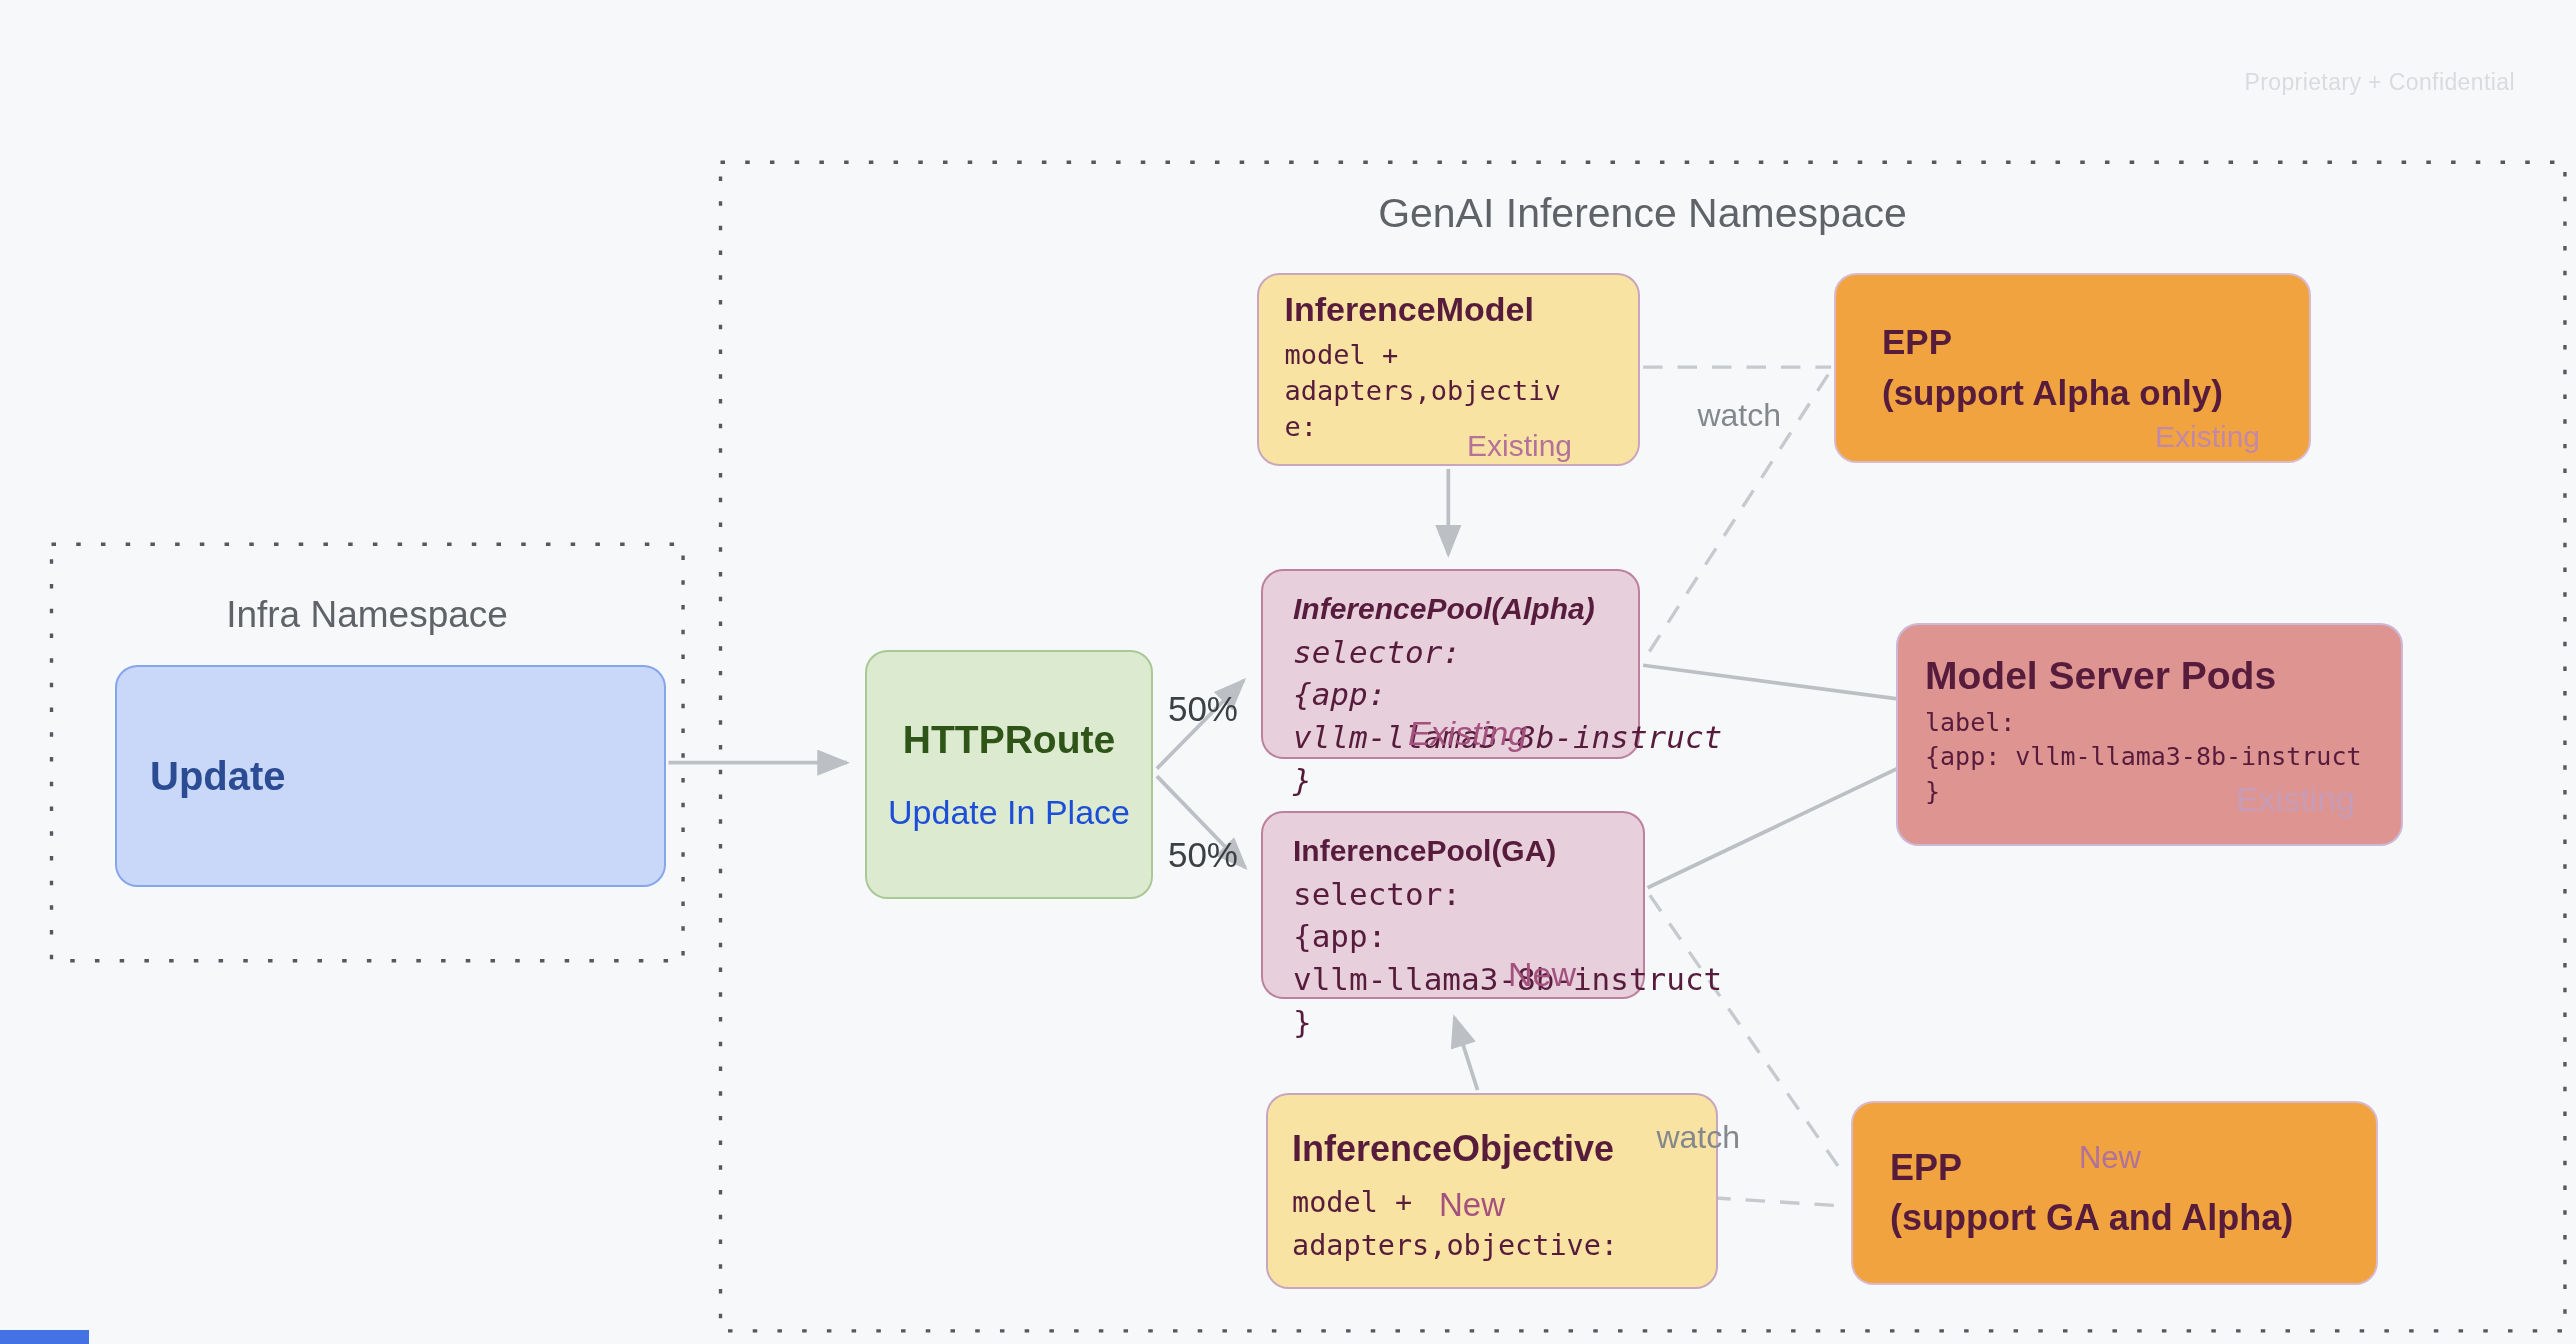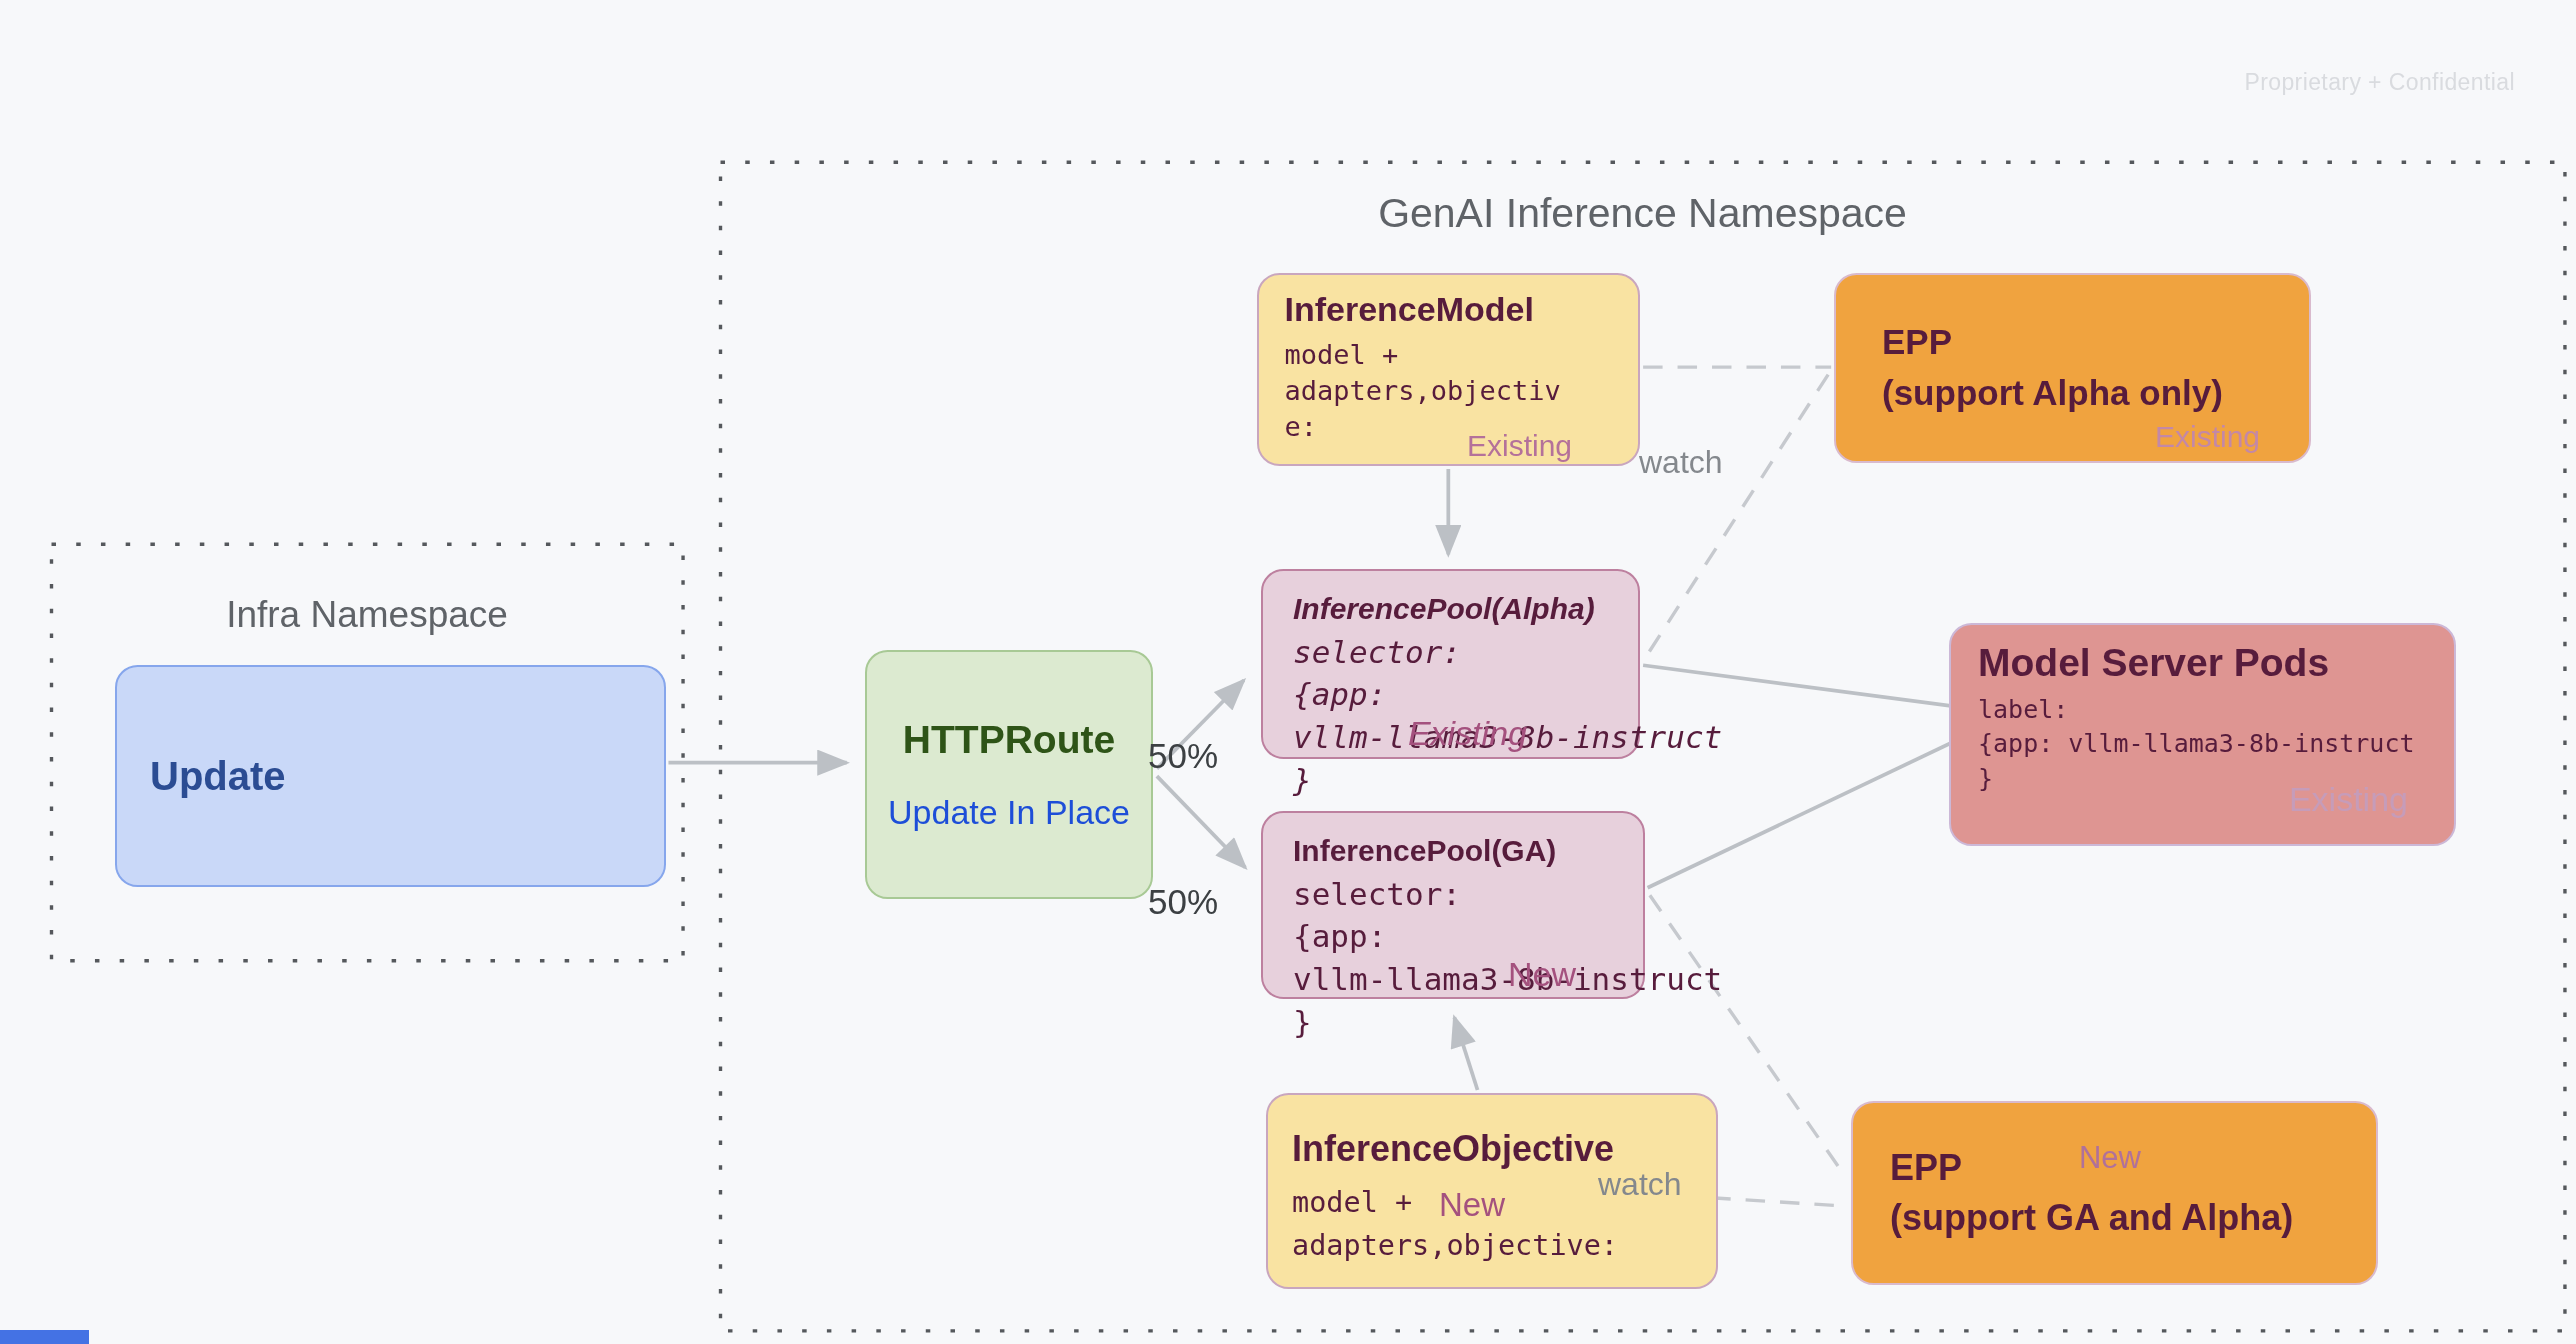--- a/index.html
+++ b/index.html
@@ -64,42 +64,42 @@
   .pool{
     background:#e7d0dc;border-color:#bd809f !important;padding:21px 30px;
   }
   #pool-alpha{left:1261px;top:569px;width:379px;height:190px;font-style:italic;}
   #pool-ga{left:1261px;top:811px;width:384px;height:188px;}
   .pool .title{font-size:30px;}
   .pool .code{font-size:31px;line-height:1.38;margin-top:4.5px;}
   #pool-alpha .status{right:111px;bottom:4.5px;font-size:34px;color:#a4517e;}
   #pool-ga .status{right:67px;bottom:3px;font-size:34px;color:#a4517e;}
   #model-server-pods{
-    left:1949px;top:623px;width:507px;height:223px;
-    background:#de9592;border-color:#ccb8d7;padding:16px 27px;
+    left:1896px;top:623px;width:507px;height:223px;
+    background:#de9592;border-color:#ccb8d7;padding:29px 27px;
   }
   #model-server-pods .title{font-size:39px;}
   #model-server-pods .code{font-size:25px;line-height:1.38;}
   #model-server-pods .status{right:46px;bottom:25.5px;font-size:34px;color:#c69cb9;}
   #inference-objective{
     left:1266px;top:1093px;width:452px;height:196px;
     background:#f9e3a2;border-color:#c9a6be;padding:33px 24px;
   }
   #inference-objective .title{font-size:36px;}
   #inference-objective .code{font-size:28.5px;line-height:1.5;margin-top:12px;}
   #inference-objective .status{left:171px;top:91px;font-size:33px;color:#a4517e;}
   #epp-ga{
     left:1851px;top:1101px;width:527px;height:184px;
     background:#f0a33f;border-color:#d9bacd;
     display:flex;align-items:center;padding-left:37px;box-sizing:border-box;
   }
   #epp-ga .title{font-size:36px;line-height:1.4;}
   #epp-ga .status{right:235px;top:37px;font-size:31px;color:#b0719a;}
   
-  .edge-label{position:absolute;text-align:left;margin-top:47px;}
+  .edge-label{position:absolute;text-align:right;}
   .pct{width:90px;font-size:35px;color:#3c4043;}
   #split-top{left:1148px;top:689px;}
   #split-bottom{left:1148px;top:835px;}
   .watch{width:142px;font-size:32px;color:#84888d;}
   #watch-top{left:1639px;top:397px;}
   #watch-bottom{left:1598px;top:1119px;}
   
   #corner-bar{
     position:absolute;left:0;top:1330px;width:89px;height:14.2px;
     background:#4472e4;z-index:2;

